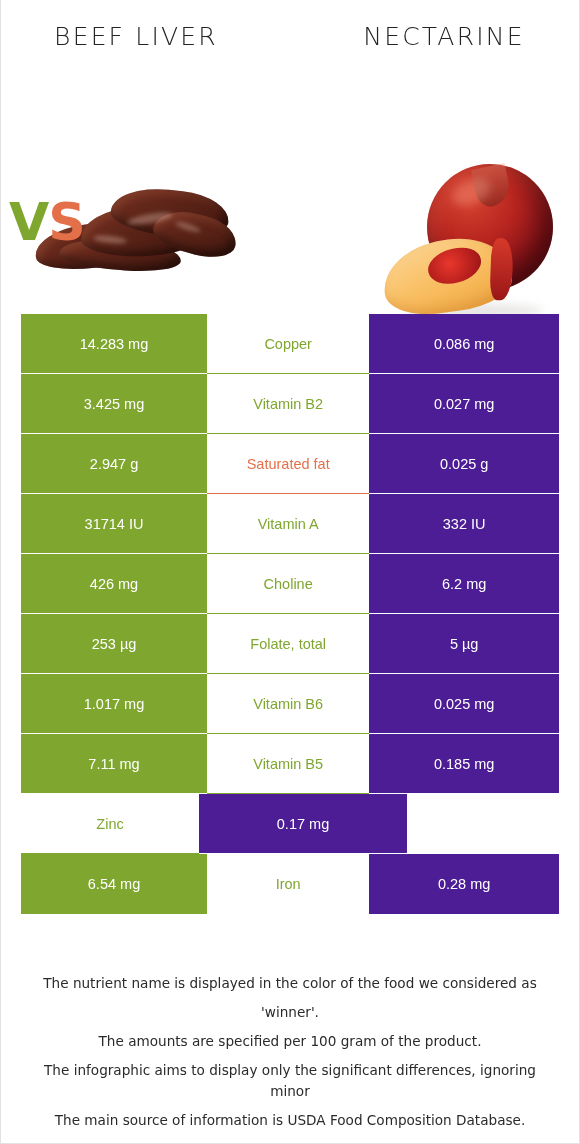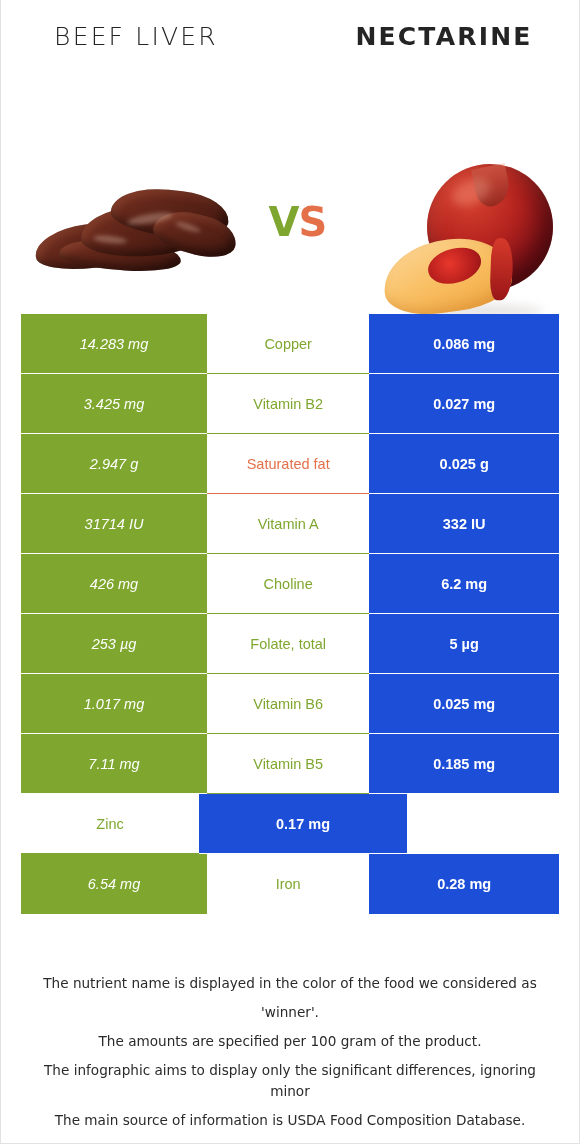--- a/index.html
+++ b/index.html
@@ -30,21 +30,21 @@
     font-size: 25px;
     font-weight: 300;
     letter-spacing: 2.2px;
     color: #242424;
     text-transform: uppercase;
     font-family: "DejaVu Sans", sans-serif;
     font-stretch: normal;
     line-height: 30px;
   }
   .title.left  { padding-right: 28px; }
-  .title.right { padding-left: 10px; font-weight: bold; }
+  .title.right { padding-left: 10px; }
 
   
   .hero {
     position: relative;
     height: 222px;
   }
 
   
   .liver-wrap {
     position: absolute;
@@ -71,24 +71,24 @@
     border-radius: 50%;
     filter: blur(2px);
   }
   .g1 { left: 92px; top: 30px; width: 46px; height: 9px;  transform: rotate(-10deg); }
   .g2 { left: 58px; top: 52px; width: 34px; height: 7px;  transform: rotate(6deg); }
   .g3 { left: 140px;top: 40px; width: 26px; height: 6px;  transform: rotate(18deg); }
 
   
   .vs {
     position: absolute;
-    left: 15px; right: 0;
+    left: 8px; right: 0;
     top: 134px;
-    text-align: center;
-    font-size: 40px;
+    text-align: left;
+    font-size: 52px;
     font-weight: 700;
     letter-spacing: -1px;
     line-height: 52px;
     font-family: "DejaVu Sans", sans-serif;
   }
   .vs .v { color: #7FA72F; }
   .vs .s { color: #E4704A; }
 
   
   .nect-wrap {
@@ -176,33 +176,31 @@
     align-items: center;
     justify-content: center;
     font-size: 14.5px;
     line-height: 18px;
   }
   .cell.left {
     width: 204px;
     background: #7FA72F;
     color: #ffffff;
     border-bottom: 1px solid #ffffff;
-    font-style: italic;
   }
   .cell.mid {
     width: 178px;
     background: #ffffff;
     font-weight: 400;
   }
   .cell.right {
     width: 208px;
-    background: #1d4ed8;
+    background: #4c1d95;
     color: #ffffff;
     border-bottom: 1px solid #ffffff;
-    font-weight: bold;
   }
   .cell.mid.win-green { color: #7FA72F; border-bottom: 1px solid #7FA72F; }
   .cell.mid.win-red   { color: #E4704A; border-bottom: 1px solid #E4704A; }
   .row:last-child .cell.left,
   .row:last-child .cell.right { border-bottom: none; }
   .row:last-child .cell.mid   { border-bottom: none; }
 
   
   .footer {
     position: absolute;

